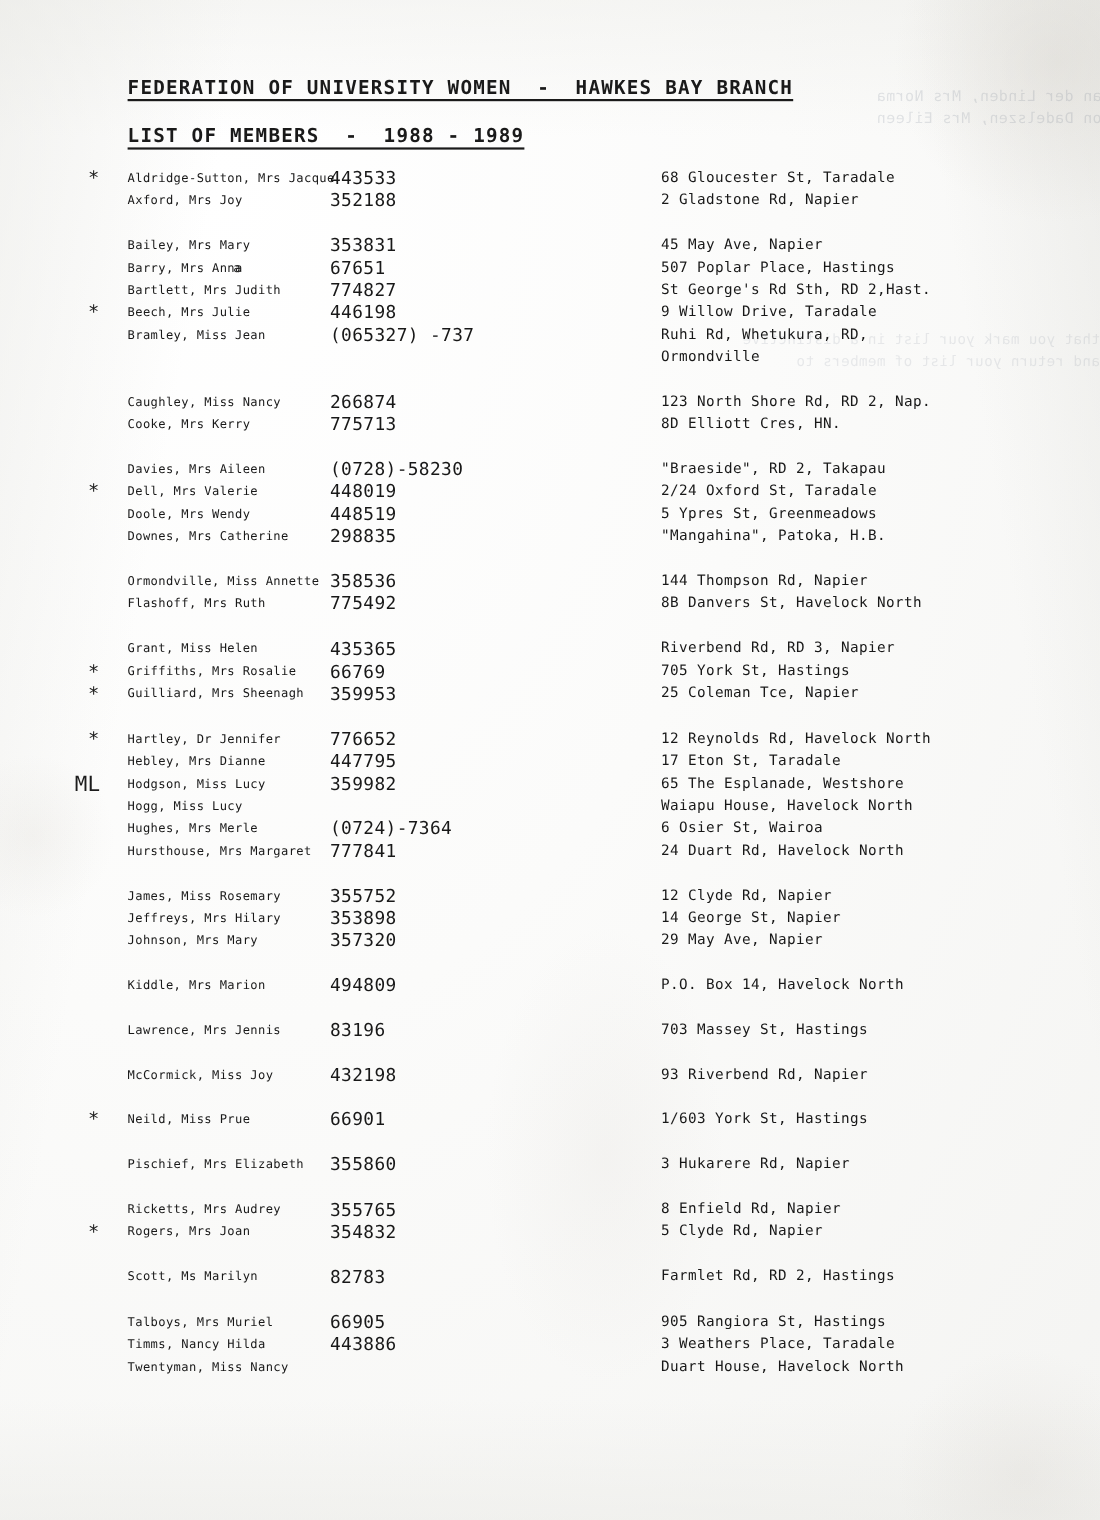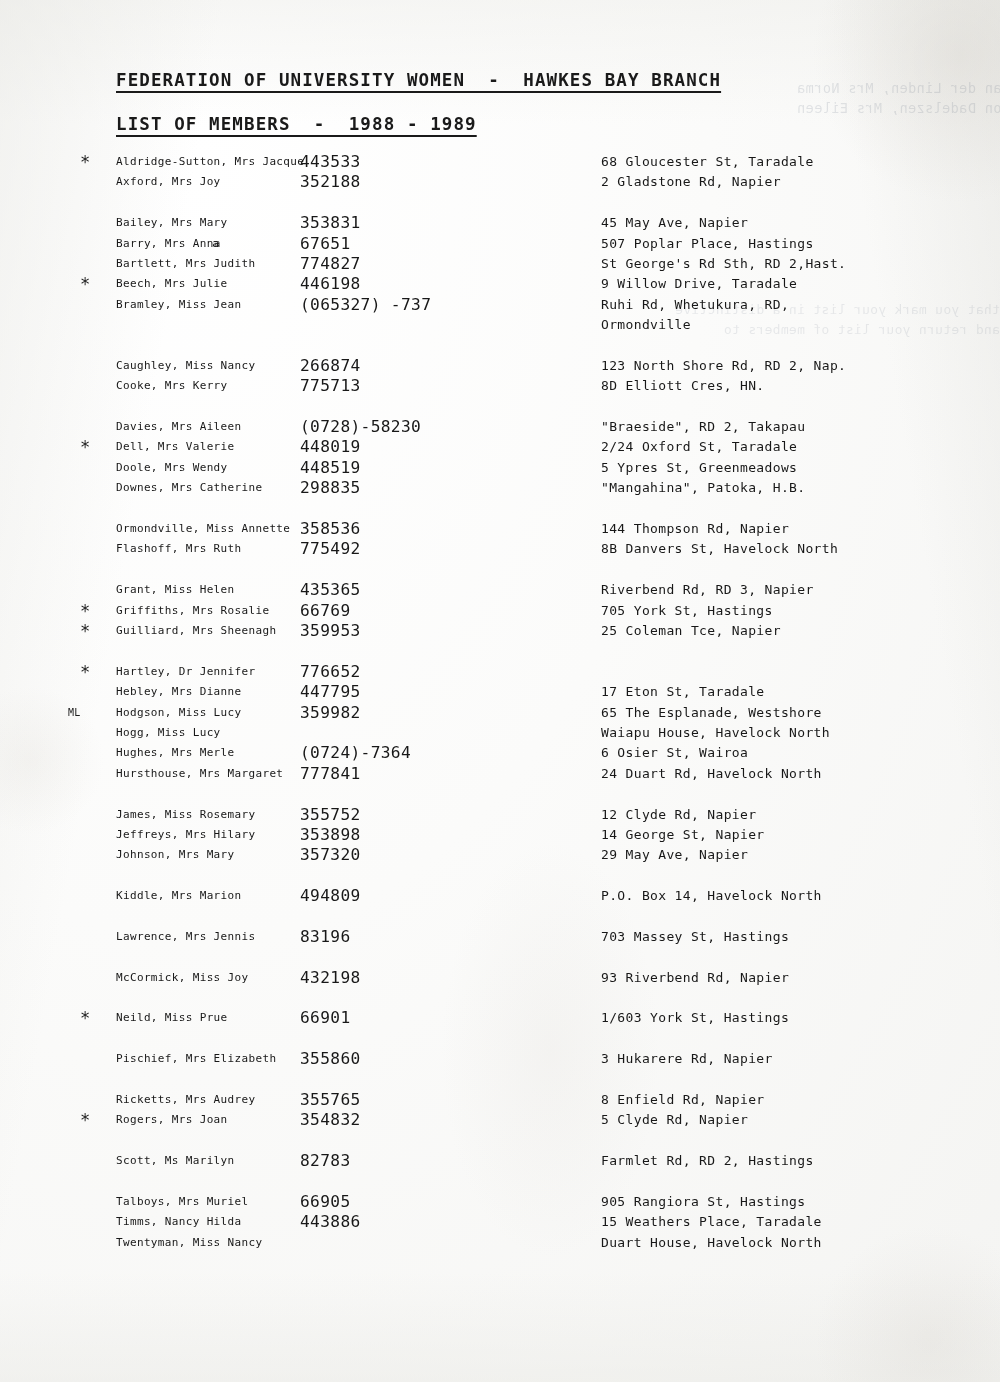--- a/index.html
+++ b/index.html
@@ -117,21 +117,21 @@
     position: absolute;
     left: 78px;
     width: 30px;
     text-align: left;
     font-size: 16px;
     color: #1c1c1c;
     letter-spacing: 0.5px;
   }
   .mark.ml {
     left: 68px;
-    font-size: 10px;
+    font-size: 19px;
     letter-spacing: 0.2px;
   }
   .mark.star {
     left: 80px;
     font-size: 17px;
   }
 
   .name {
     position: absolute;
     left: 116px;
@@ -208,21 +208,21 @@
         <div class="row"><span class="name">Doole, Mrs Wendy</span><span class="phone">448519</span><span class="addr">5 Ypres St, Greenmeadows</span></div>
         <div class="row"><span class="name">Downes, Mrs Catherine</span><span class="phone">298835</span><span class="addr">"Mangahina", Patoka, H.B.</span></div>
         <div class="row gap"></div>
         <div class="row"><span class="name">Ormondville, Miss Annette</span><span class="phone">358536</span><span class="addr">144 Thompson Rd, Napier</span></div>
         <div class="row"><span class="name">Flashoff, Mrs Ruth</span><span class="phone">775492</span><span class="addr">8B Danvers St, Havelock North</span></div>
         <div class="row gap"></div>
         <div class="row"><span class="name">Grant, Miss Helen</span><span class="phone">435365</span><span class="addr">Riverbend Rd, RD 3, Napier</span></div>
         <div class="row"><span class="mark star">*</span><span class="name">Griffiths, Mrs Rosalie</span><span class="phone">66769</span><span class="addr">705 York St, Hastings</span></div>
         <div class="row"><span class="mark star">*</span><span class="name">Guilliard, Mrs Sheenagh</span><span class="phone">359953</span><span class="addr">25 Coleman Tce, Napier</span></div>
         <div class="row gap"></div>
-        <div class="row"><span class="mark star">*</span><span class="name">Hartley, Dr Jennifer</span><span class="phone">776652</span></div>
+        <div class="row"><span class="mark star">*</span><span class="name">Hartley, Dr Jennifer</span><span class="phone">776652</span><span class="addr">12 Reynolds Rd, Havelock North</span></div>
         <div class="row"><span class="name">Hebley, Mrs Dianne</span><span class="phone">447795</span><span class="addr">17 Eton St, Taradale</span></div>
         <div class="row"><span class="mark ml">ML</span><span class="name">Hodgson, Miss Lucy</span><span class="phone">359982</span><span class="addr">65 The Esplanade, Westshore</span></div>
         <div class="row"><span class="name">Hogg, Miss Lucy</span><span class="addr">Waiapu House, Havelock North</span></div>
         <div class="row"><span class="name">Hughes, Mrs Merle</span><span class="phone">(0724)-7364</span><span class="addr">6 Osier St, Wairoa</span></div>
         <div class="row"><span class="name">Hursthouse, Mrs Margaret</span><span class="phone">777841</span><span class="addr">24 Duart Rd, Havelock North</span></div>
         <div class="row gap"></div>
         <div class="row"><span class="name">James, Miss Rosemary</span><span class="phone">355752</span><span class="addr">12 Clyde Rd, Napier</span></div>
         <div class="row"><span class="name">Jeffreys, Mrs Hilary</span><span class="phone">353898</span><span class="addr">14 George St, Napier</span></div>
         <div class="row"><span class="name">Johnson, Mrs Mary</span><span class="phone">357320</span><span class="addr">29 May Ave, Napier</span></div>
         <div class="row gap"></div>
@@ -235,18 +235,18 @@
         <div class="row"><span class="mark star">*</span><span class="name">Neild, Miss Prue</span><span class="phone">66901</span><span class="addr">1/603 York St, Hastings</span></div>
         <div class="row gap"></div>
         <div class="row"><span class="name">Pischief, Mrs Elizabeth</span><span class="phone">355860</span><span class="addr">3 Hukarere Rd, Napier</span></div>
         <div class="row gap"></div>
         <div class="row"><span class="name">Ricketts, Mrs Audrey</span><span class="phone">355765</span><span class="addr">8 Enfield Rd, Napier</span></div>
         <div class="row"><span class="mark star">*</span><span class="name">Rogers, Mrs Joan</span><span class="phone">354832</span><span class="addr">5 Clyde Rd, Napier</span></div>
         <div class="row gap"></div>
         <div class="row"><span class="name">Scott, Ms Marilyn</span><span class="phone">82783</span><span class="addr">Farmlet Rd, RD 2, Hastings</span></div>
         <div class="row gap"></div>
         <div class="row"><span class="name">Talboys, Mrs Muriel</span><span class="phone">66905</span><span class="addr">905 Rangiora St, Hastings</span></div>
-        <div class="row"><span class="name">Timms, Nancy Hilda</span><span class="phone">443886</span><span class="addr">15 Weathers Place, Taradale</span></div>
+        <div class="row"><span class="name">Timms, Nancy Hilda</span><span class="phone">443886</span><span class="addr">3 Weathers Place, Taradale</span></div>
         <div class="row"><span class="name">Twentyman, Miss Nancy</span><span class="addr">Duart House, Havelock North</span></div>
       </div>
 
   </div>
 </div>
 
 </body></html>

